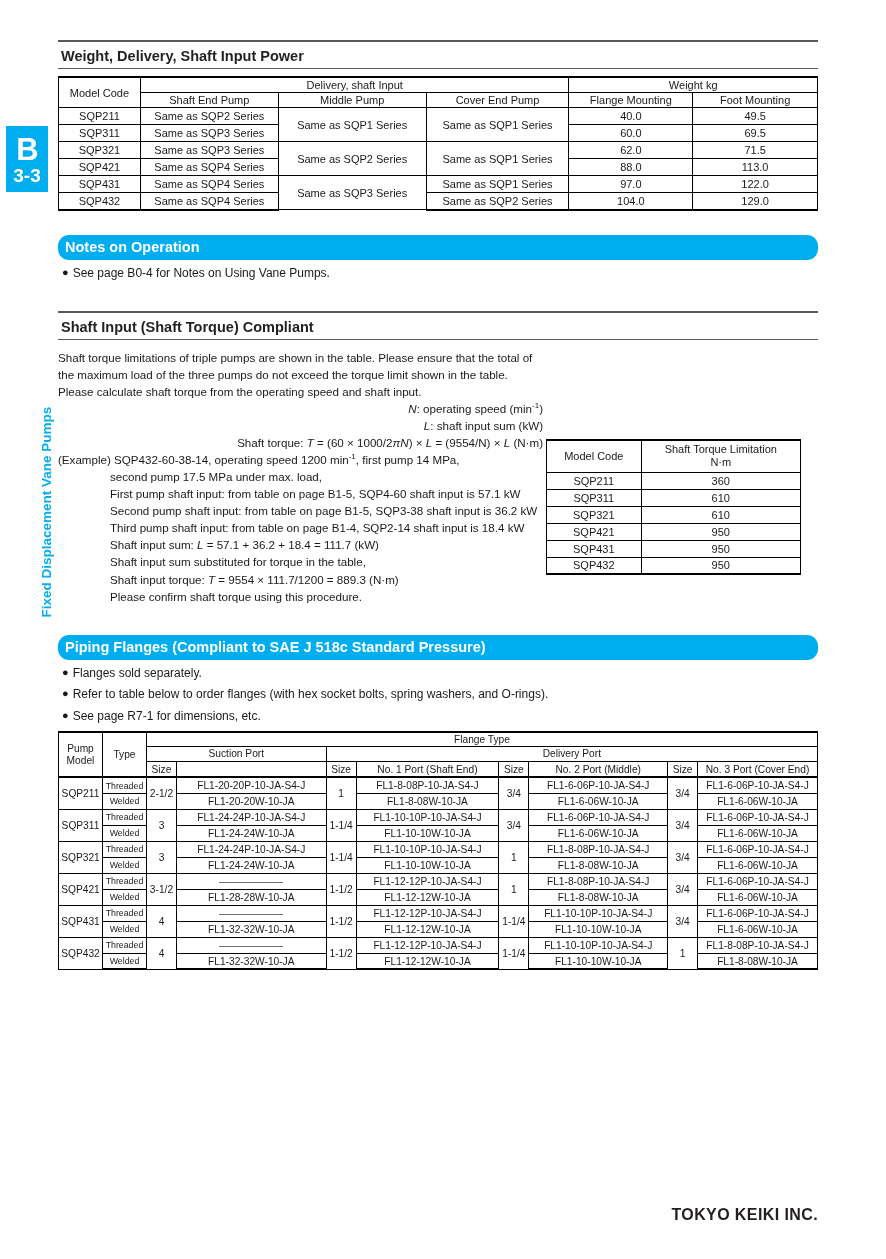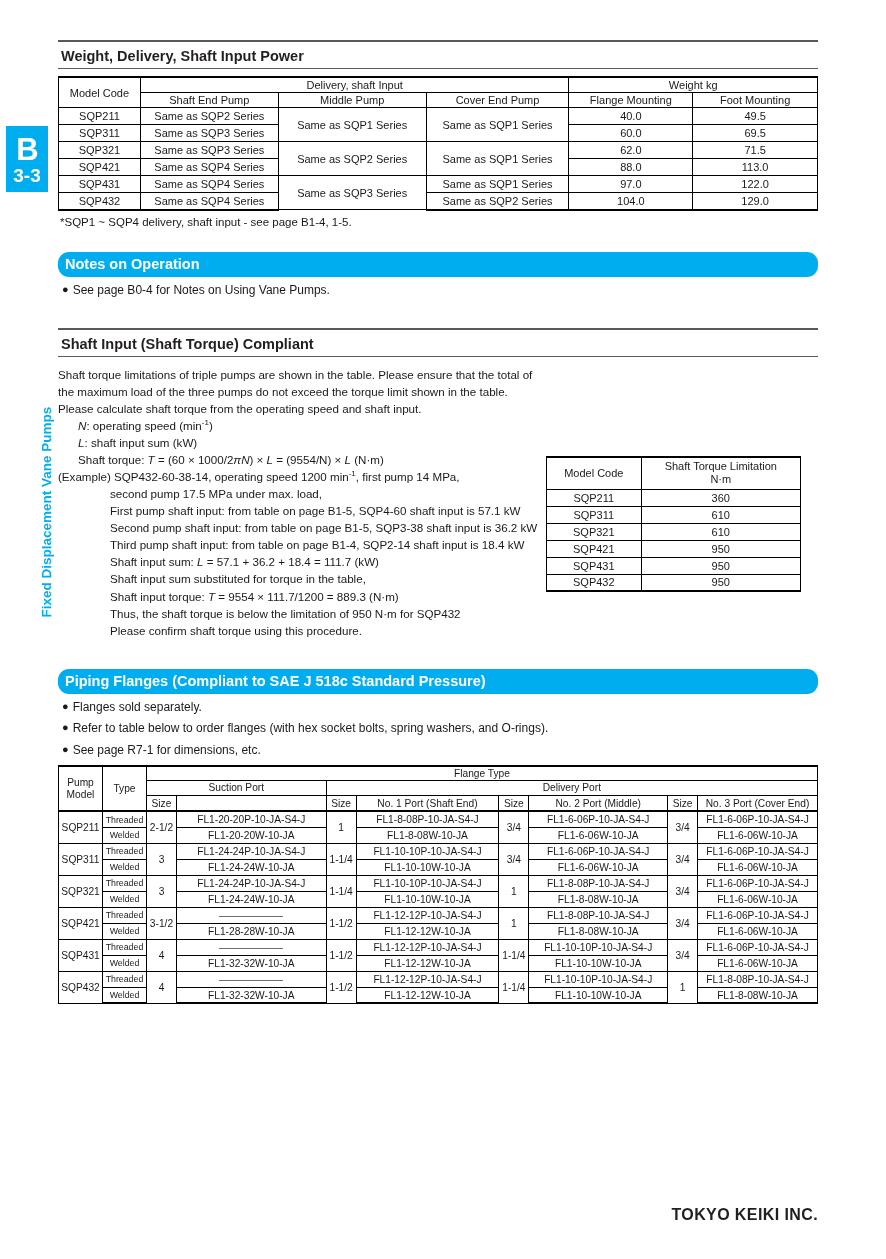--- a/index.html
+++ b/index.html
@@ -79,21 +79,21 @@
   #weight-table { width:760px; margin-top:7px; }
   #weight-table td { height:17px; }
   #weight-table .hd { height:15px; }
 
   
   #torque-table { width:255px; font-size:11px; }
   #torque-table td { height:17px; }
 
   
   #torque-body { font-size:11.6px; line-height:1.47; width:485px; }
-  #torque-body .ind1 { padding-left:20px; }
+  #torque-body .ind1 { padding-left:20px;text-align:right; }
   #torque-body .ind3 { padding-left:52px; }
   sup { font-size:8px; vertical-align:super; }
   i { font-style:italic; }
 
   
   #flange-table { width:760px; font-size:10.2px;padding-left:32px; }
   #flange-table td { height:16px; padding:0 2px; }
   #flange-table .tiny { font-size:8.8px; }
   .dash-cell { position:relative; }
   .dash-cell .dash {
@@ -187,21 +187,20 @@
         <tr>
           <td class="tb-bot">SQP432</td>
           <td class="tb-bot">Same as SQP4 Series</td>
           <td class="tb-bot">Same as SQP2 Series</td>
           <td class="tb-bot">104.0</td>
           <td class="tb-bot">129.0</td>
         </tr>
       </tbody>
     </table>
 
-    <div class="note">*SQP1 ~ SQP4 delivery, shaft input - see page B1-4, 1-5.</div>
   </div>
 
   <div style="margin-top:24px;">
     <div class="sec-bar">Notes on Operation</div>
     <div class="bullet-line">
       <span class="dot">●</span>
       <span class="txt">See page B0-4 for Notes on Using Vane Pumps.</span>
     </div>
   </div>
 
@@ -215,21 +214,20 @@
         <div class="ind1"><i>L</i>: shaft input sum (kW)</div>
         <div class="ind1">Shaft torque: <i>T</i> = (60 × 1000/2<i>πN</i>) × <i>L</i> = (9554/N) × <i>L</i> (N·m)</div>
         <div>(Example) SQP432-60-38-14, operating speed 1200 min<sup>-1</sup>, first pump 14 MPa,</div>
         <div class="ind3">second pump 17.5 MPa under max. load,</div>
         <div class="ind3">First pump shaft input: from table on page B1-5, SQP4-60 shaft input is 57.1 kW</div>
         <div class="ind3">Second pump shaft input: from table on page B1-5, SQP3-38 shaft input is 36.2 kW</div>
         <div class="ind3">Third pump shaft input: from table on page B1-4, SQP2-14 shaft input is 18.4 kW</div>
         <div class="ind3">Shaft input sum: <i>L</i> = 57.1 + 36.2 + 18.4 = 111.7 (kW)</div>
         <div class="ind3">Shaft input sum substituted for torque in the table,</div>
         <div class="ind3">Shaft input torque: <i>T</i> = 9554 × 111.7/1200 = 889.3 (N·m)</div>
-        <div class="ind3">Thus, the shaft torque is below the limitation of 950 N·m for SQP432</div>
         <div class="ind3">Please confirm shaft torque using this procedure.</div>
       </div>
 
       <table class="dt" id="torque-table" style="position:absolute; left:488px; top:90px;">
         <colgroup>
             <col style="width:95px">
             <col style="width:160px">
           </colgroup>
         <tbody>
           <tr>

